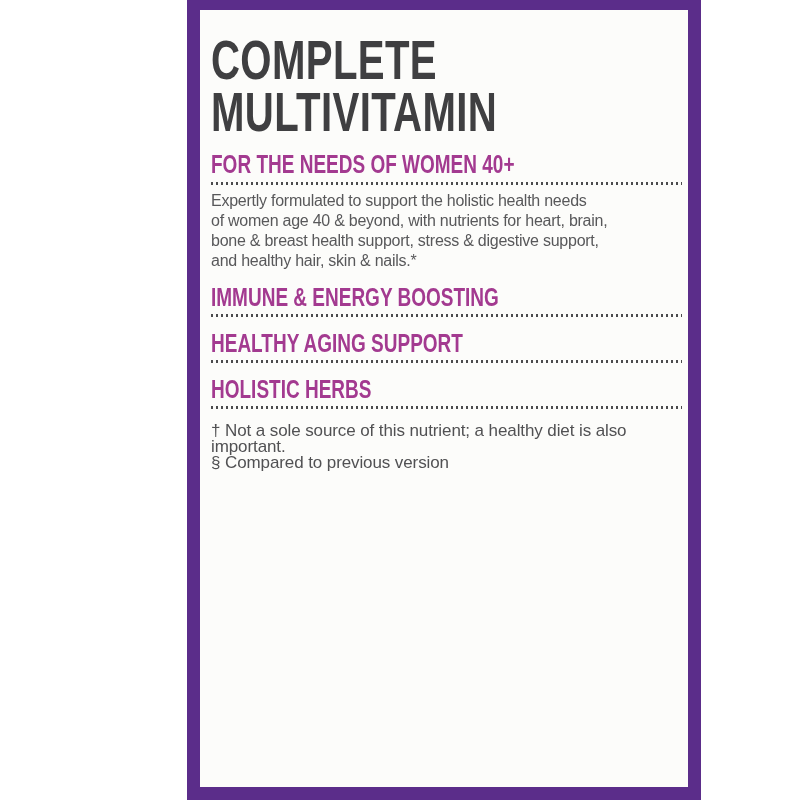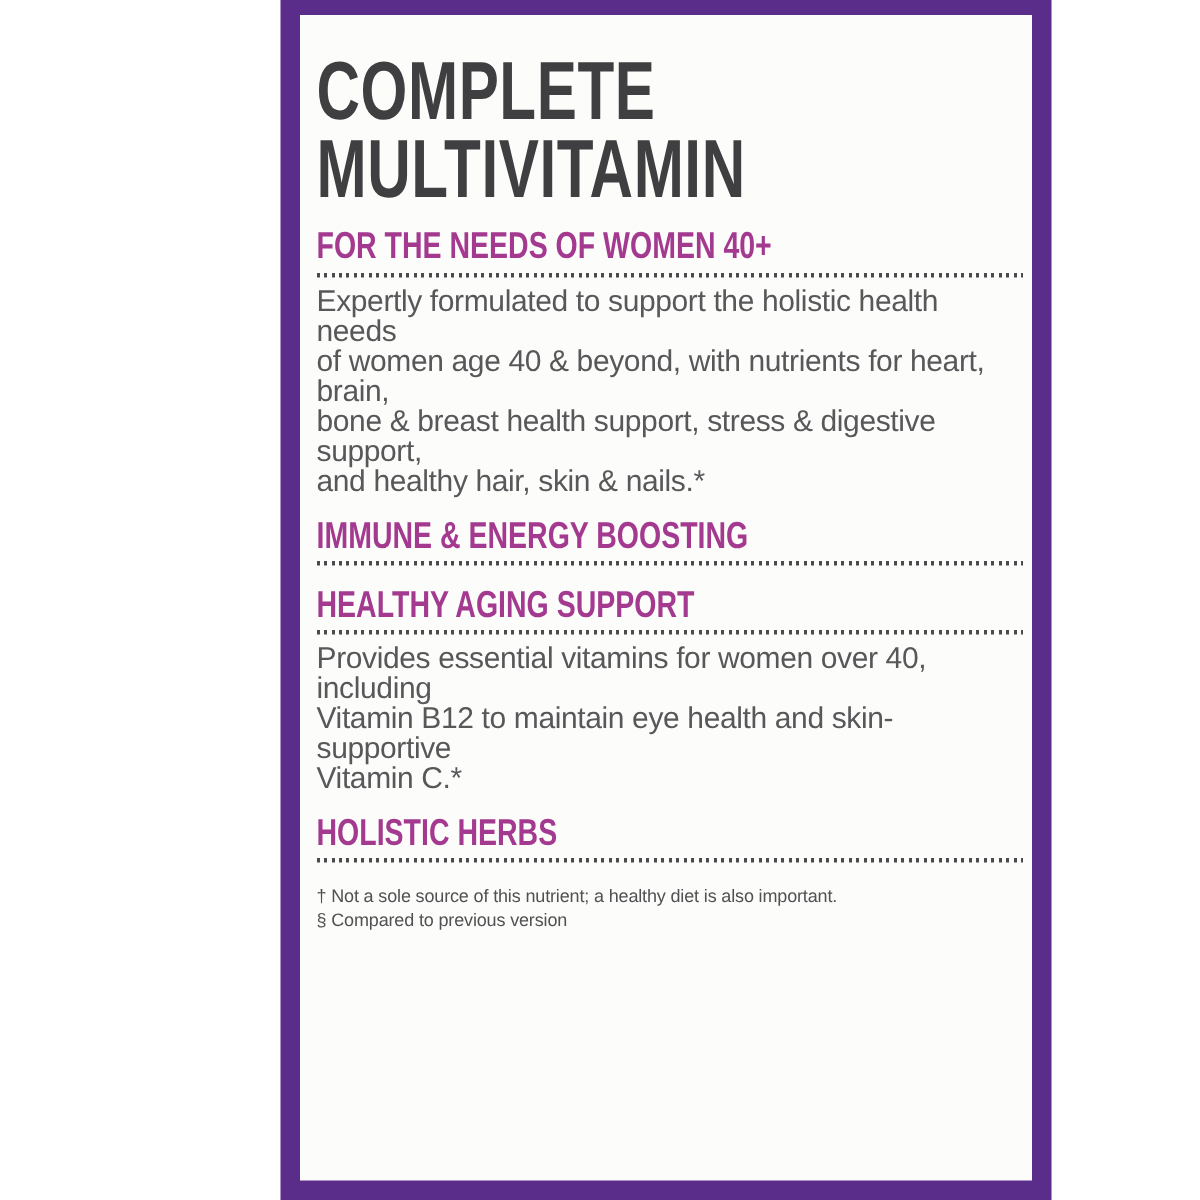--- a/index.html
+++ b/index.html
@@ -53,29 +53,29 @@
     white-space: nowrap;
   }
   .rule {
     margin-top: 4px;
     height: 3px;
     background: repeating-linear-gradient(to right,
       var(--dot-color, #4b4b4d) 0 2px, transparent 2px 5px);
   }
   .body-text {
     margin-top: 6px;
-    font-size: 20px;
+    font-size: 16px;
     line-height: 20px;
     letter-spacing: -0.25px;
     color: var(--body-color, #58585a);
     white-space: pre-line;
   }
   .footnotes {
     margin-top: 14px;
-    font-size: 12px;
+    font-size: 17px;
     line-height: 16px;
     letter-spacing: -0.1px;
     color: var(--footnote-color, #515153);
     white-space: pre-line;
   }
 </style>
 </head>
 <body>
 
 <div class="stage">
@@ -95,23 +95,20 @@
       </div>
 
       <div class="section">
         <div class="heading">IMMUNE &amp; ENERGY BOOSTING</div>
         <div class="rule"></div>
       </div>
 
       <div class="section">
         <div class="heading">HEALTHY AGING SUPPORT</div>
         <div class="rule"></div>
-        <div class="body-text">Provides essential vitamins for women over 40, including
-Vitamin B12 to maintain eye health and skin-supportive
-Vitamin C.*</div>
       </div>
 
       <div class="section">
         <div class="heading">HOLISTIC HERBS</div>
         <div class="rule"></div>
       </div>
 
 
       <div class="footnotes">† Not a sole source of this nutrient; a healthy diet is also important.
 § Compared to previous version</div>

